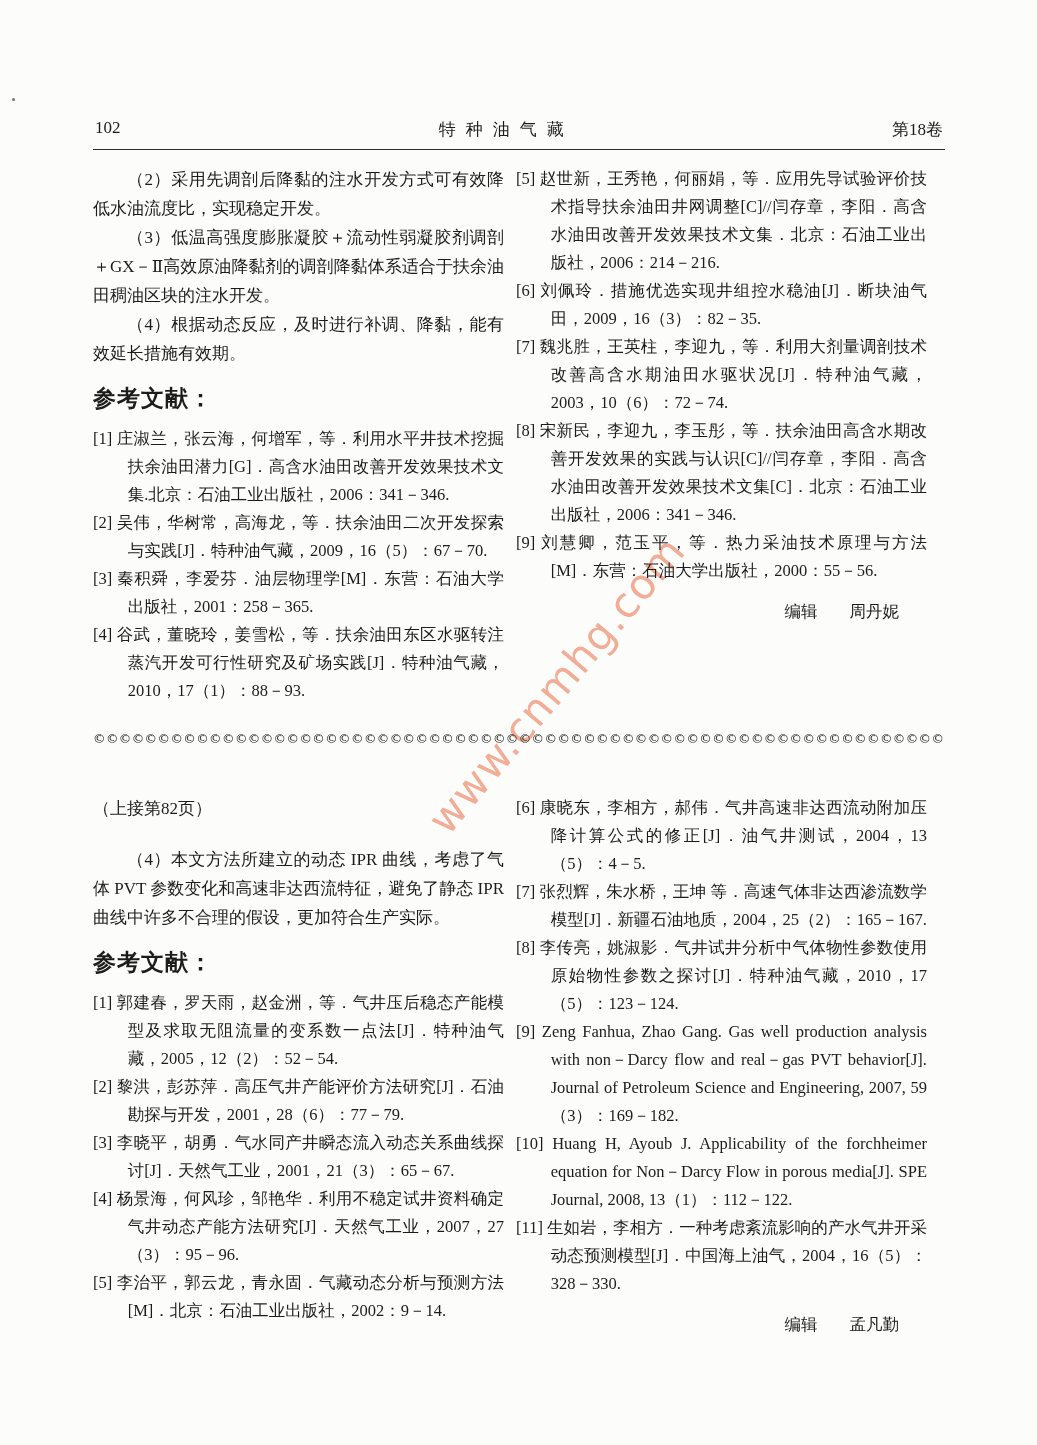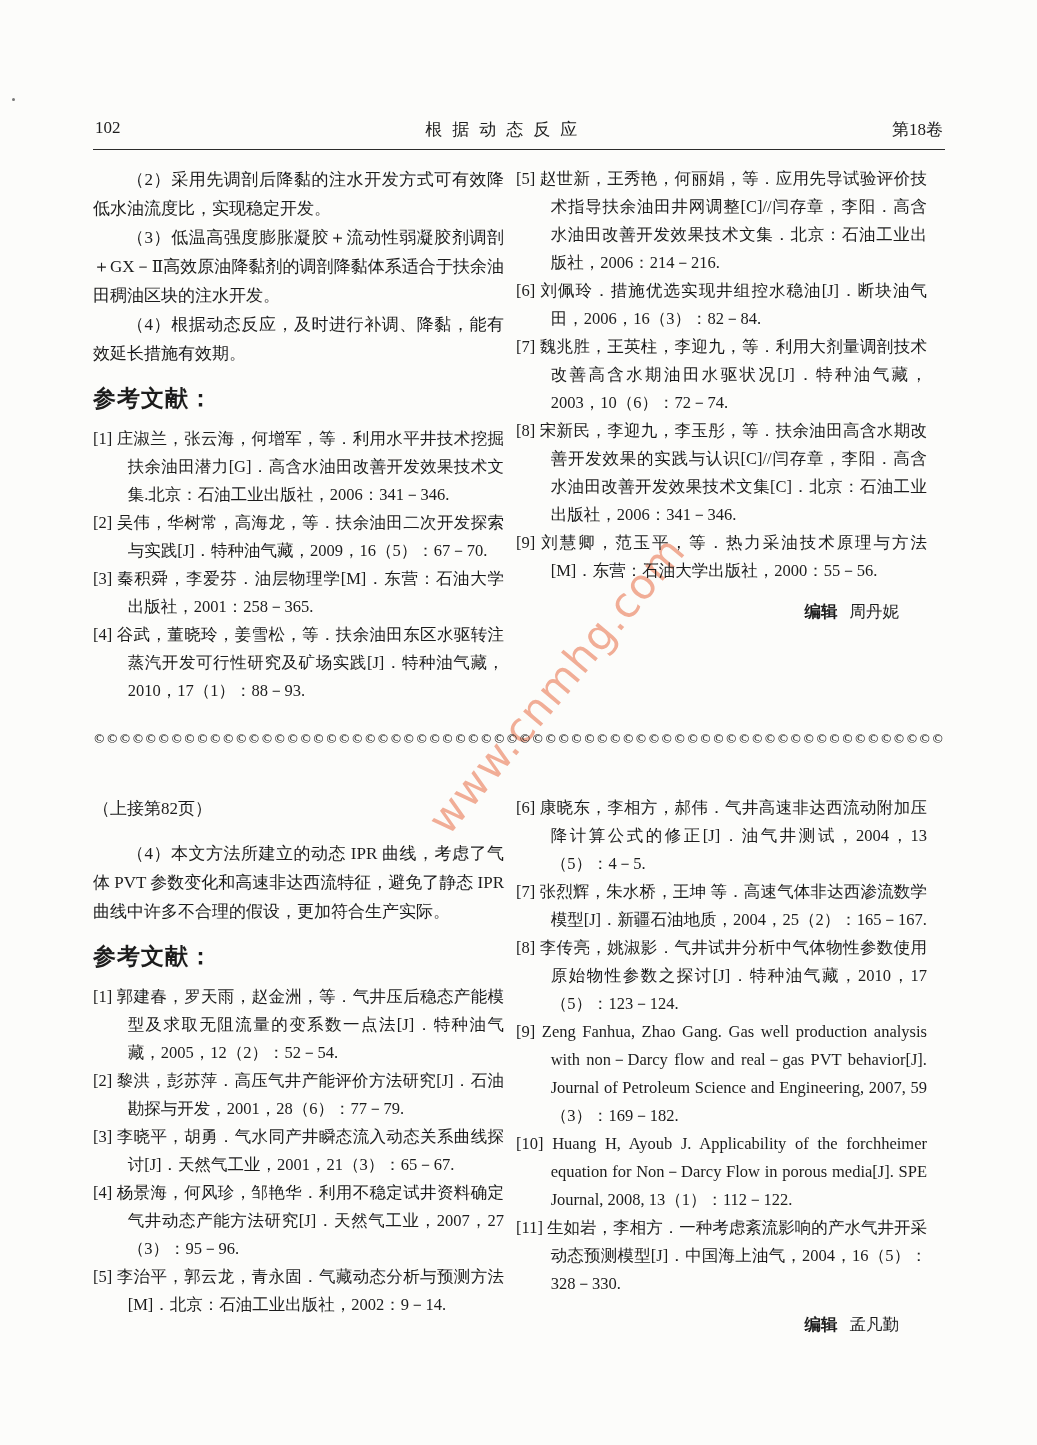--- a/index.html
+++ b/index.html
@@ -26,36 +26,36 @@
     border-bottom:1.6px solid #2b2b2b;
   }
   .journal-title { letter-spacing:10px; }
   .cols { display:flex; gap:12px; margin-top:15px; }
   .col {
     width:411px;
     font-size:17px; line-height:29px;
     text-align:justify;
   }
   .para { margin:0; text-indent:2em; }
-  .note { margin:0 0 16px 0; text-indent:0; }
+  .note { margin:0 0 22px 0; text-indent:0; }
   .refs-heading {
     font-weight:bold; font-size:23px;
     margin:16px 0 12px 0; letter-spacing:1px;
   }
   .ref {
     margin:0;
     font-size:16.5px; line-height:28px;
     padding-left:2.1em; text-indent:-2.1em;
   }
   .editor-line {
     margin:12px 0 0 0;
     text-align:right; padding-right:28px;
     font-size:16.5px;
   }
-  .editor-label { font-weight:bold; margin-right:12px; }
+  .editor-label { font-weight:normal; margin-right:32px; }
   .divider {
     margin:26px 0 0 0;
     font-size:12.5px; letter-spacing:0.4px;
     color:#242424;
     white-space:nowrap; overflow:hidden;
     font-family:"DejaVu Sans",sans-serif;
   }
   .section-bottom { margin-top:48px; }
   .watermark {
     position:absolute;
@@ -75,21 +75,21 @@
 <div class="page">
 
   <div class="scan-dot"></div>
 
   <div class="watermark">www.cnmhg.com</div>
 
   <div class="content">
 
     <div class="page-header">
       <span>102</span>
-      <span class="journal-title">根据动态反应</span>
+      <span class="journal-title">特种油气藏</span>
       <span>第18卷</span>
     </div>
 
     <div class="cols">
       <div class="col">
         <div>
 
         <p class="para">（2）采用先调剖后降黏的注水开发方式可有效降低水油流度比，实现稳定开发。</p>
             <p class="para">（3）低温高强度膨胀凝胶＋流动性弱凝胶剂调剖＋GX－Ⅱ高效原油降黏剂的调剖降黏体系适合于扶余油田稠油区块的注水开发。</p>
             <p class="para">（4）根据动态反应，及时进行补调、降黏，能有效延长措施有效期。</p>
@@ -101,21 +101,21 @@
             <p class="ref">[2] 吴伟，华树常，高海龙，等．扶余油田二次开发探索与实践[J]．特种油气藏，2009，16（5）：67－70.</p>
             <p class="ref">[3] 秦积舜，李爱芬．油层物理学[M]．东营：石油大学出版社，2001：258－365.</p>
             <p class="ref">[4] 谷武，董晓玲，姜雪松，等．扶余油田东区水驱转注蒸汽开发可行性研究及矿场实践[J]．特种油气藏，2010，17（1）：88－93.</p>
           </div>
       </div>
 
       <div class="col">
         <div>
 
         <p class="ref">[5] 赵世新，王秀艳，何丽娟，等．应用先导试验评价技术指导扶余油田井网调整[C]//闫存章，李阳．高含水油田改善开发效果技术文集．北京：石油工业出版社，2006：214－216.</p>
-            <p class="ref">[6] 刘佩玲．措施优选实现井组控水稳油[J]．断块油气田，2006，16（3）：82－84.</p>
+            <p class="ref">[6] 刘佩玲．措施优选实现井组控水稳油[J]．断块油气田，2009，16（3）：82－35.</p>
             <p class="ref">[7] 魏兆胜，王英柱，李迎九，等．利用大剂量调剖技术改善高含水期油田水驱状况[J]．特种油气藏，2003，10（6）：72－74.</p>
             <p class="ref">[8] 宋新民，李迎九，李玉彤，等．扶余油田高含水期改善开发效果的实践与认识[C]//闫存章，李阳．高含水油田改善开发效果技术文集[C]．北京：石油工业出版社，2006：341－346.</p>
             <p class="ref">[9] 刘慧卿，范玉平，等．热力采油技术原理与方法[M]．东营：石油大学出版社，2000：55－56.</p>
           </div>
         <p class="editor-line">
           <span class="editor-label">编辑</span><span>周丹妮</span>
         </p>
       </div>
     </div>
 

